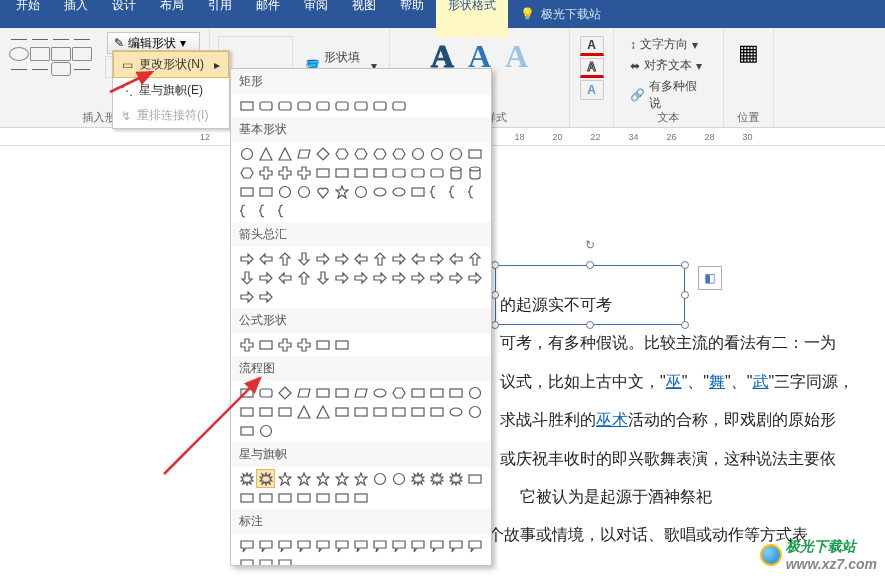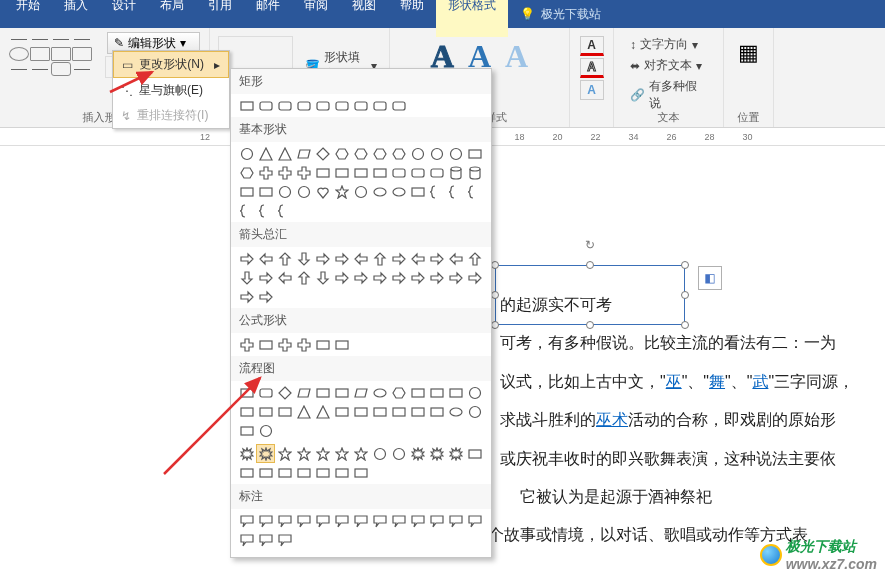--- a/index.html
+++ b/index.html
@@ -741,20 +741,21 @@
         <svg viewBox="0 0 14 14">
           <rect x="1" y="3" width="12" height="8"></rect>
         </svg>
       </div>
       <div class="fg">
         <svg viewBox="0 0 14 14">
           <circle cx="7" cy="7" r="5.5"></circle>
         </svg>
       </div>
     </div>
+  <div class="fly-cat">星与旗帜</div>
   <div class="fly-grid" id="grid-stars">
       <div class="fg">
         <svg viewBox="0 0 14 14">
           <path d="M7 1 L8 4 L11 2 L10 5 L13 5 L11 7 L13 9 L10 9 L11 12 L8 10 L7 13 L6 10 L3 12 L4 9 L1 9 L3 7 L1 5 L4 5 L3 2 L6 4 Z"></path>
         </svg>
       </div>
       <div class="fg hl">
         <svg viewBox="0 0 14 14">
           <path d="M7 1 L8 4 L11 2 L10 5 L13 5 L11 7 L13 9 L10 9 L11 12 L8 10 L7 13 L6 10 L3 12 L4 9 L1 9 L3 7 L1 5 L4 5 L3 2 L6 4 Z"></path>
         </svg>

